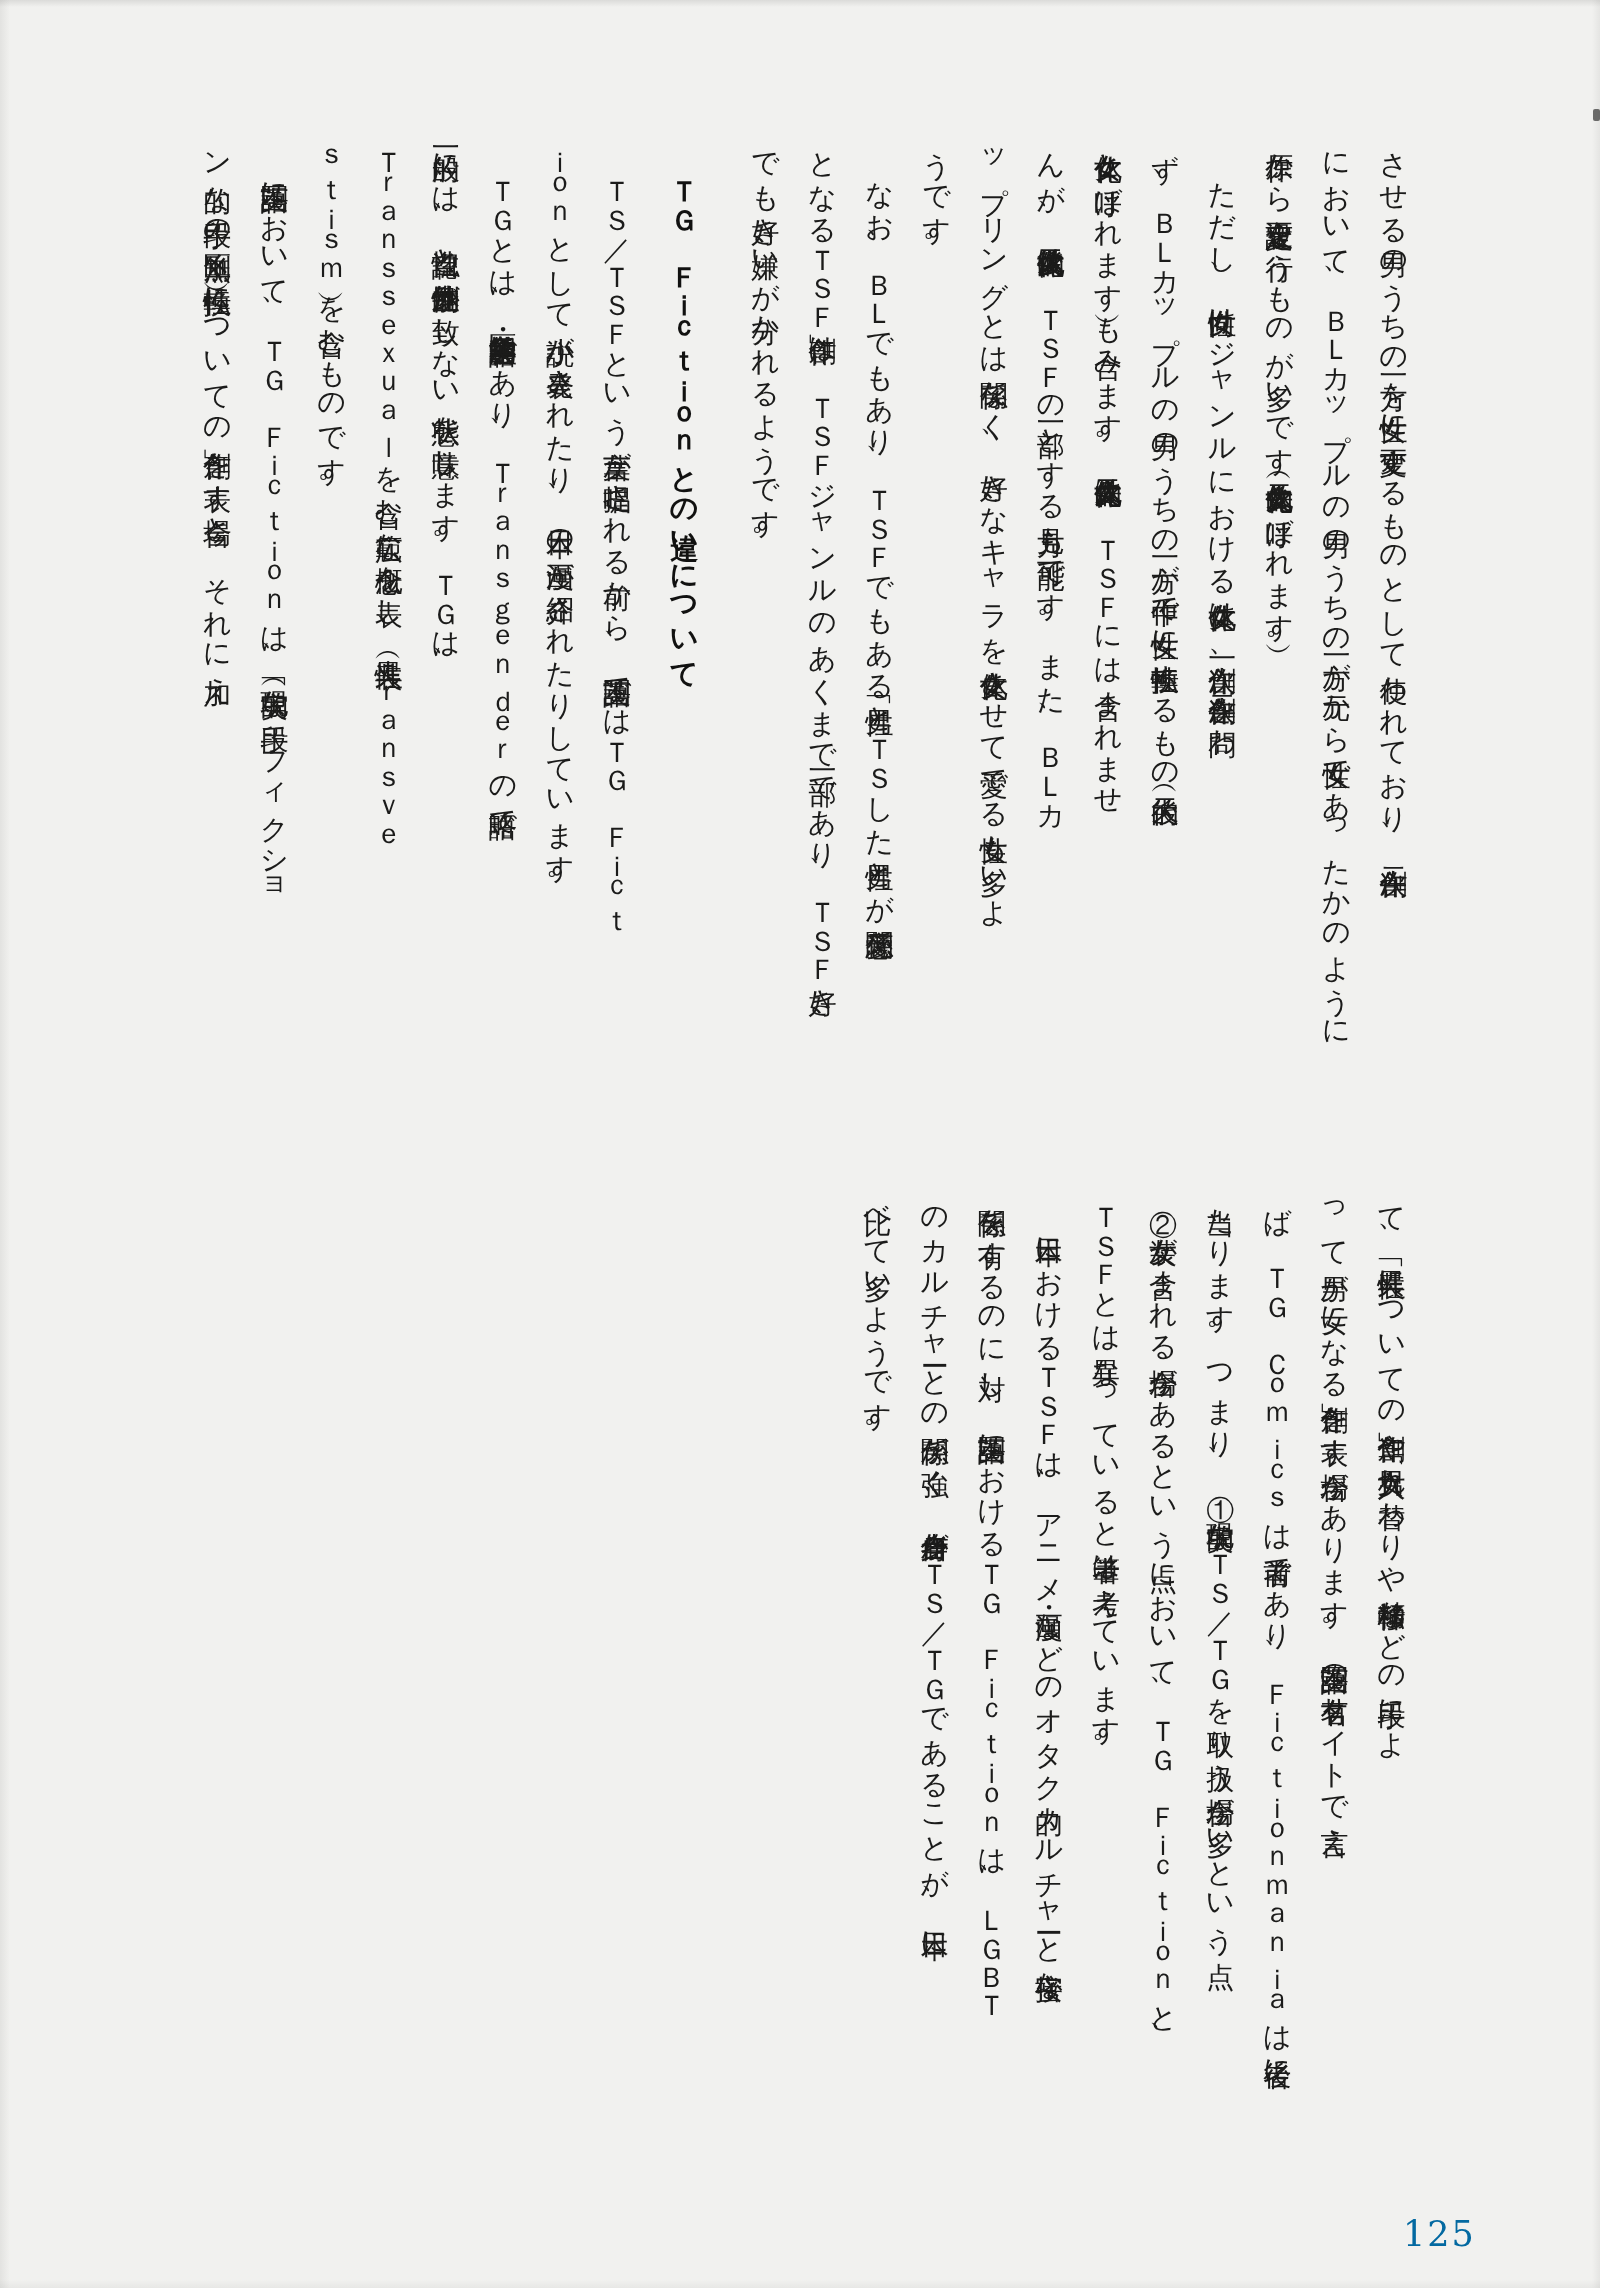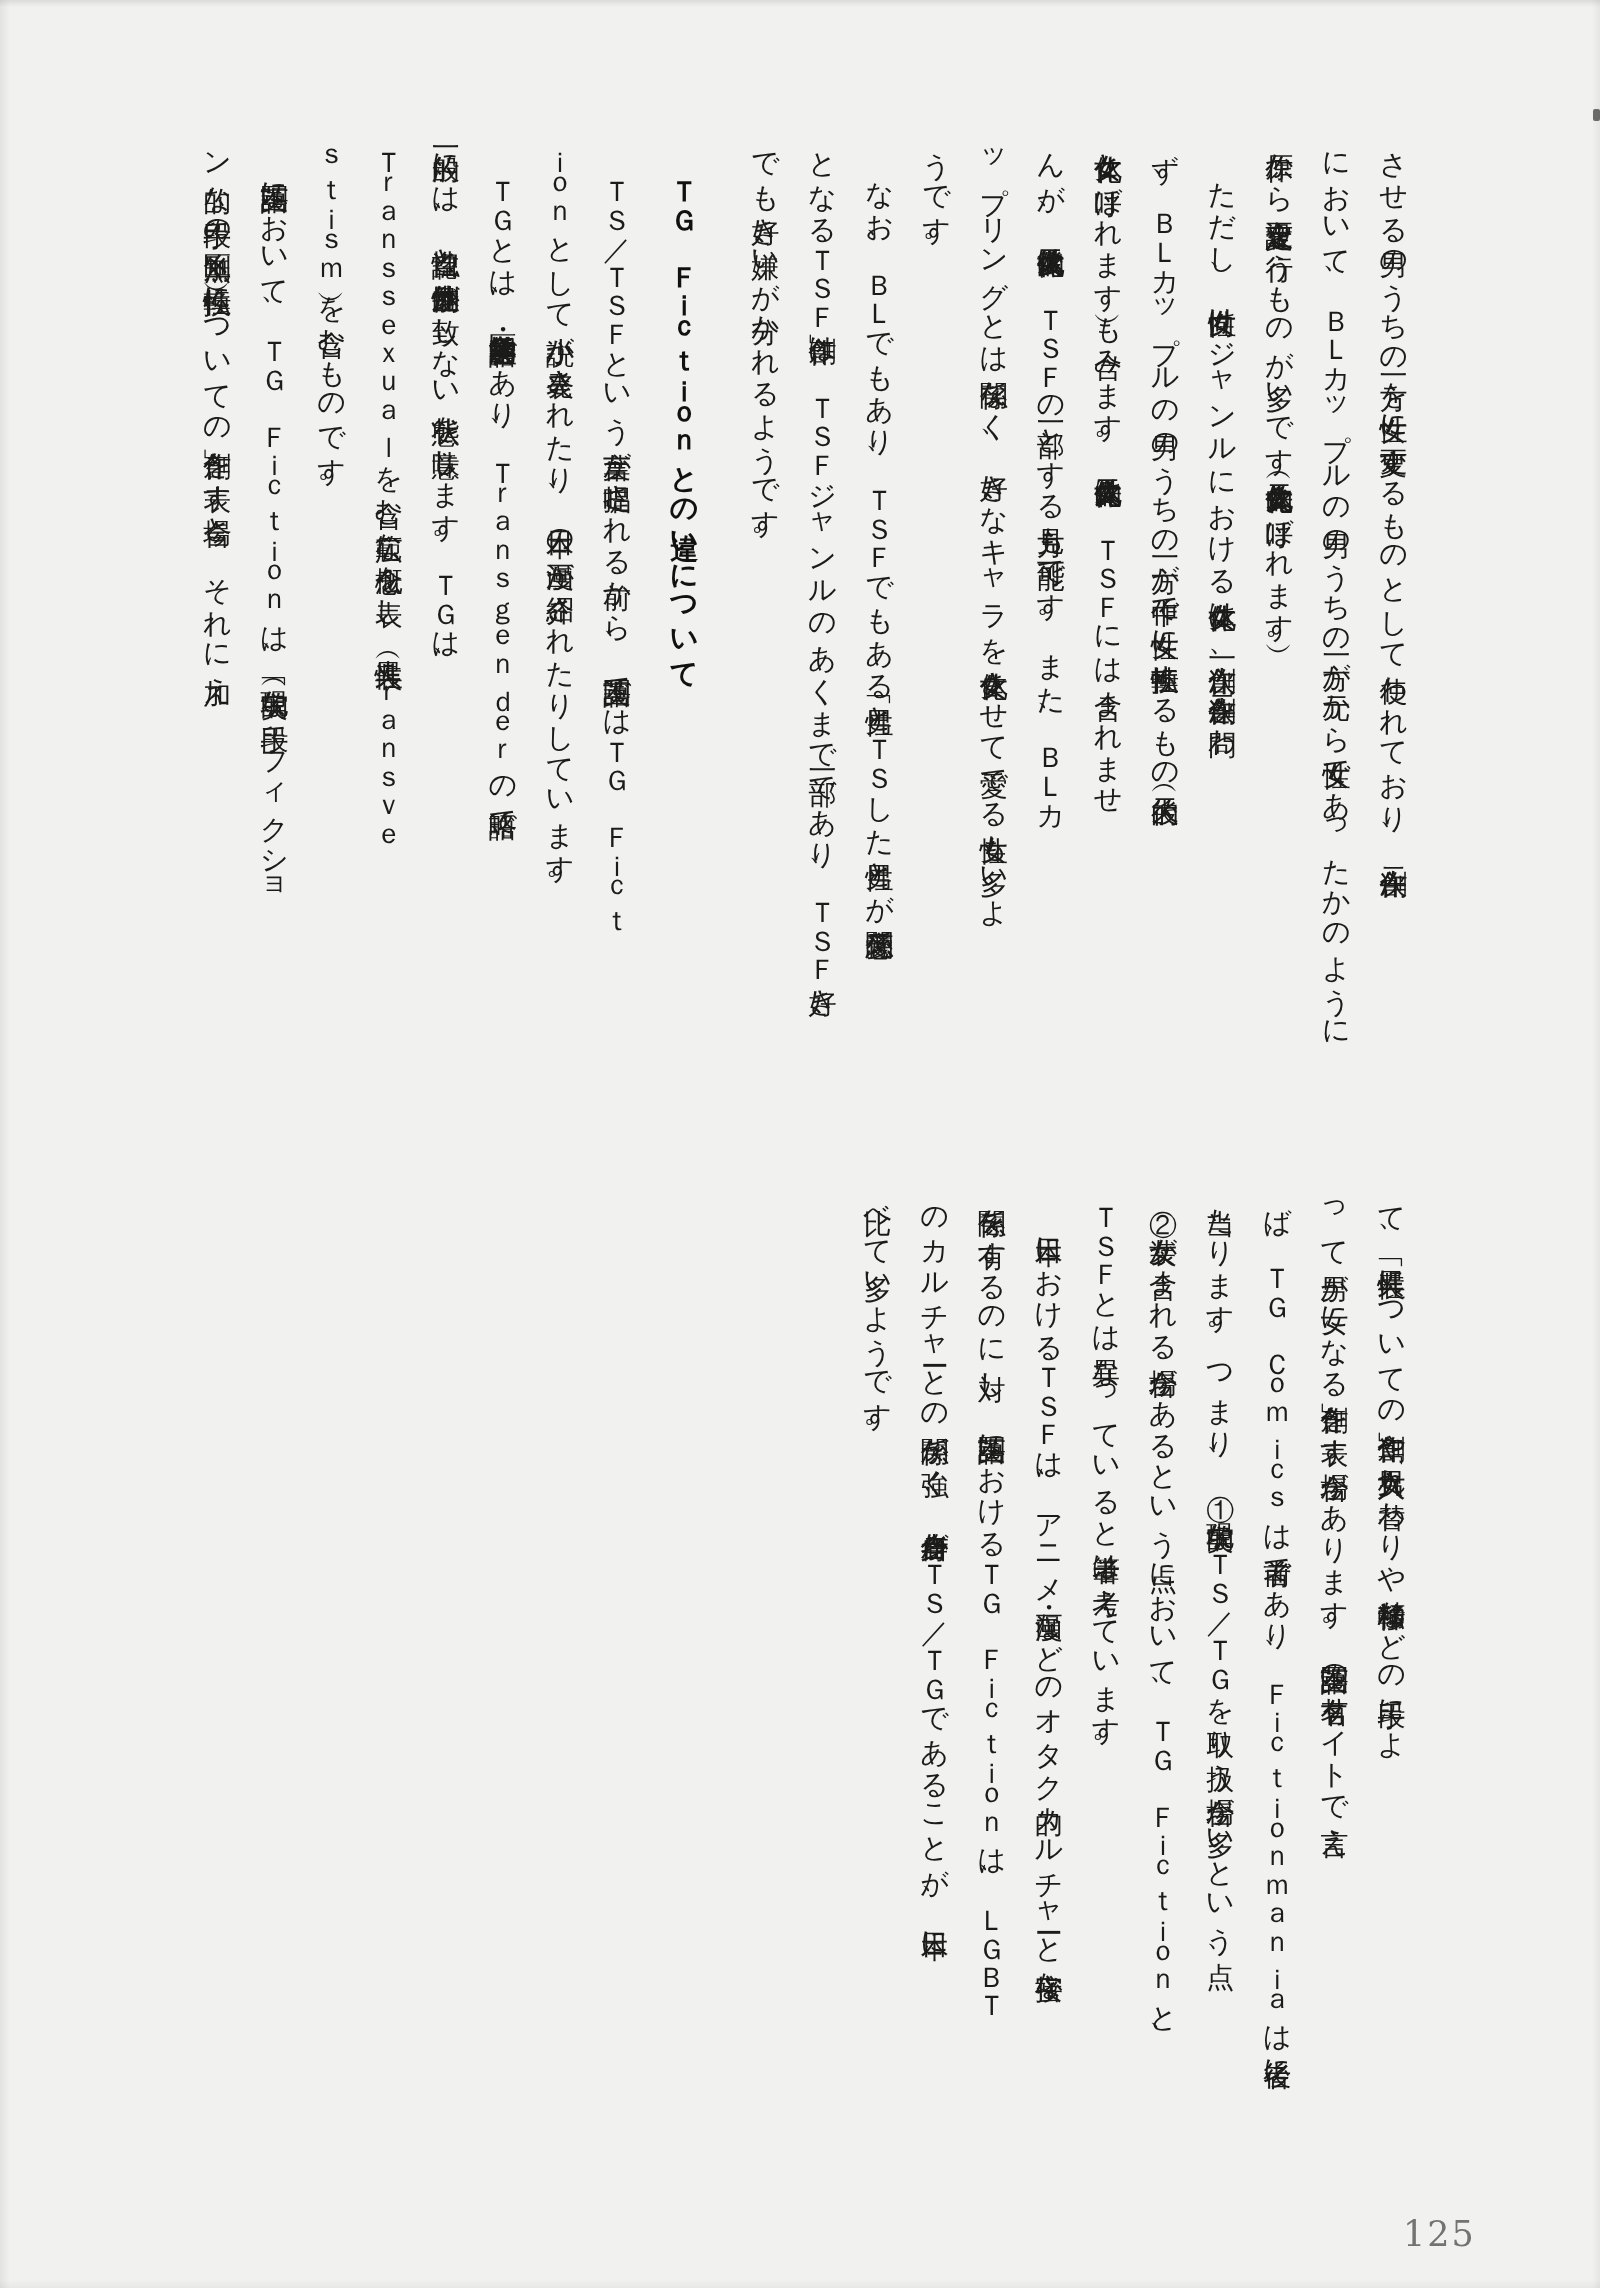--- a/index.html
+++ b/index.html
@@ -64,21 +64,21 @@
     margin-right: 24px;
     margin-left: 10px;
     color: #111110;
   }
   .page-number {
     position: absolute;
     left: 1403px;
     top: 2214px;
     font-size: 35px;
     letter-spacing: 2px;
-    color: #737373;
+    color: #0369a1;
     font-family: "DejaVu Serif", "Liberation Serif", serif;
   }
 </style>
 </head>
 <body>
 
 <div class="scan-overlay"></div>
 <div class="scan-speck"></div>
 
 <div id="top-section" class="vtext">

